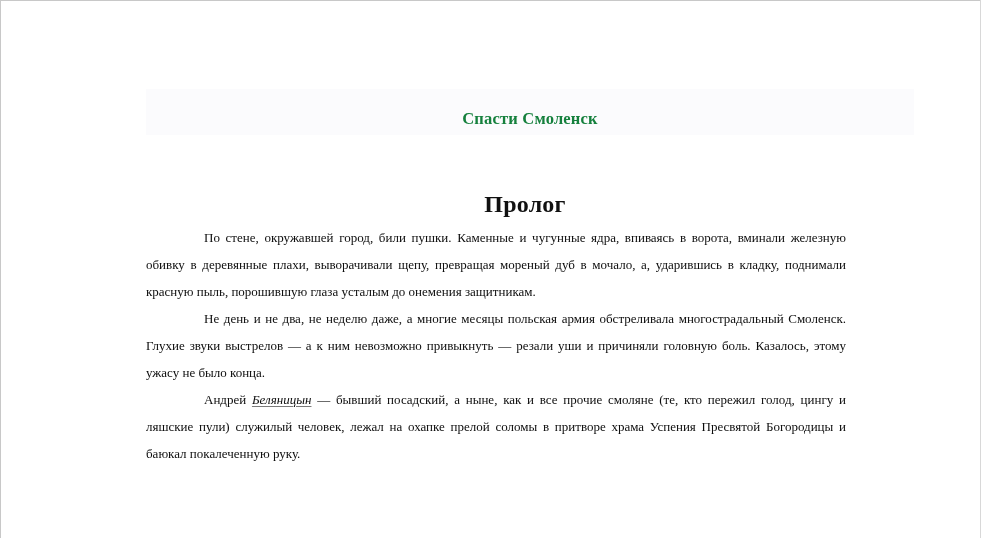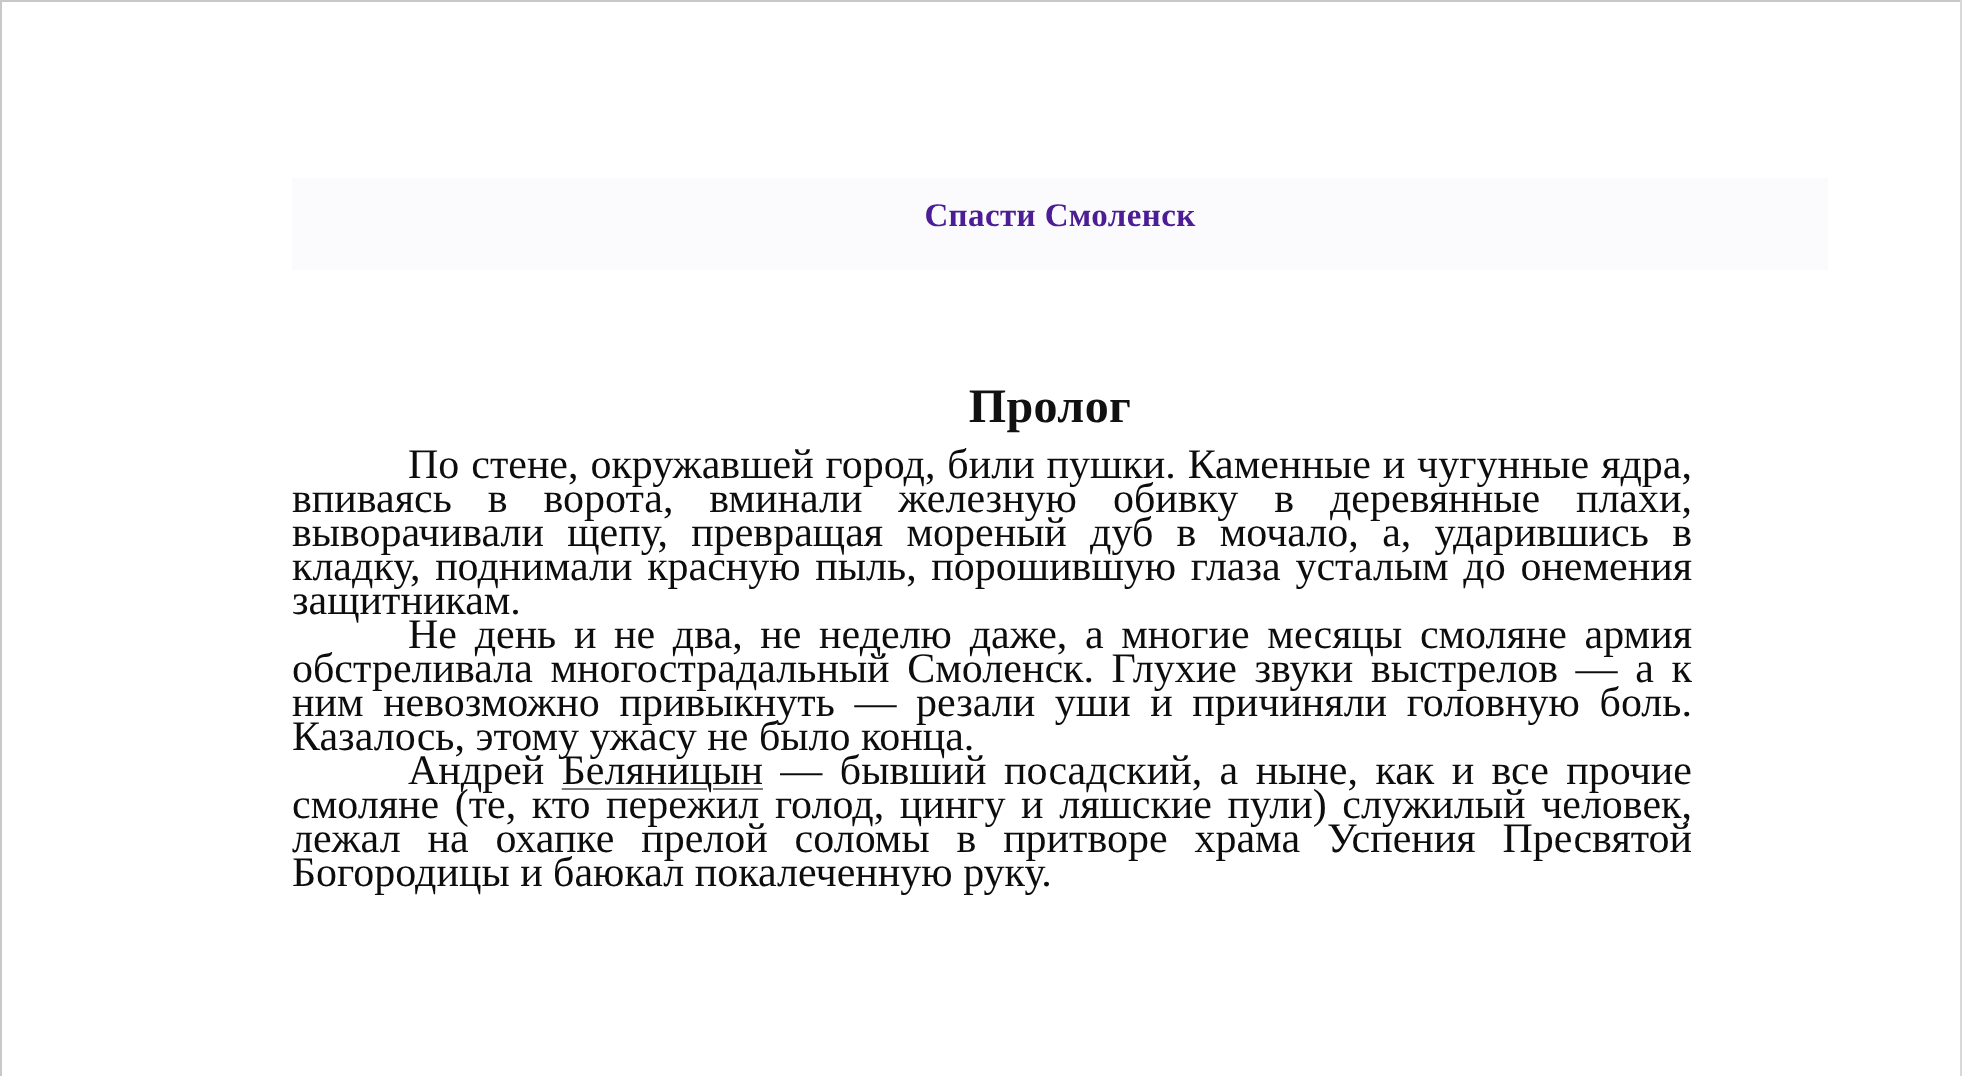--- a/index.html
+++ b/index.html
@@ -58,60 +58,61 @@
     position: absolute;
     left: 145px;
     top: 88px;
     width: 768px;
     height: 46px;
     background: #fbfbfd;
   }
   .doc-title {
     position: absolute;
     left: 145px;
-    top: 97px;
+    top: 108px;
     width: 768px;
     text-align: center;
     font-family: "Liberation Serif", serif;
     font-size: 16.5px;
     font-weight: bold;
     letter-spacing: 0.2px;
-    color: #4c1d95;
+    color: #15803d;
   }
   .body-area {
     position: absolute;
     left: 145px;
     top: 190px;
     width: 700px;
   }
   .chapter-heading {
     font-family: "Liberation Serif", serif;
     font-size: 24px;
     font-weight: bold;
     color: #111111;
     margin: 0 0 6px 58px;
     letter-spacing: 0.2px;
     text-align: center;
   }
   .para {
     font-family: "Liberation Serif", serif;
-    font-size: 21px;
-    line-height: 17px;
+    font-size: 13px;
+    line-height: 27px;
     color: #0d0d0d;
     text-align: justify;
     text-indent: 58px;
     margin: 0;
     width: 700px;
     hyphens: none;
   }
   .underline-name {
     text-decoration: underline;
     text-decoration-color: #7a7a7a;
     text-decoration-thickness: 1px;
     text-underline-offset: 2px;
+    font-style: italic;
   }
 </style>
 </head>
 <body>
 
 <div class="canvas">
 
   <div class="edge-top"></div>
   <div class="edge-left"></div>
   <div class="edge-right"></div>
@@ -121,20 +122,20 @@
     <div class="header-band"></div>
 
     <div class="doc-title">Спасти Смоленск</div>
 
     <div class="body-area">
 
       <div class="chapter-heading">Пролог</div>
 
       <p class="para">По стене, окружавшей город, били пушки. Каменные и чугунные ядра, впиваясь в ворота, вминали железную обивку в деревянные плахи, выворачивали щепу, превращая мореный дуб в мочало, а, ударившись в кладку, поднимали красную пыль, порошившую глаза усталым до онемения защитникам.</p>
 
-      <p class="para">Не день и не два, не неделю даже, а многие месяцы смоляне армия обстреливала многострадальный Смоленск. Глухие звуки выстрелов — а к ним невозможно привыкнуть — резали уши и причиняли головную боль. Казалось, этому ужасу не было конца.</p>
+      <p class="para">Не день и не два, не неделю даже, а многие месяцы польская армия обстреливала многострадальный Смоленск. Глухие звуки выстрелов — а к ним невозможно привыкнуть — резали уши и причиняли головную боль. Казалось, этому ужасу не было конца.</p>
 
 
       <p class="para"><span>Андрей <span class="underline-name">Беляницын</span> — бывший посадский, а ныне, как и все прочие смоляне (те, кто пережил голод, цингу и ляшские пули) служилый человек, лежал на охапке прелой соломы в притворе храма Успения Пресвятой Богородицы и баюкал покалеченную руку.</span></p>
 
     </div>
   </div>
 </div>
 
 </body></html>

